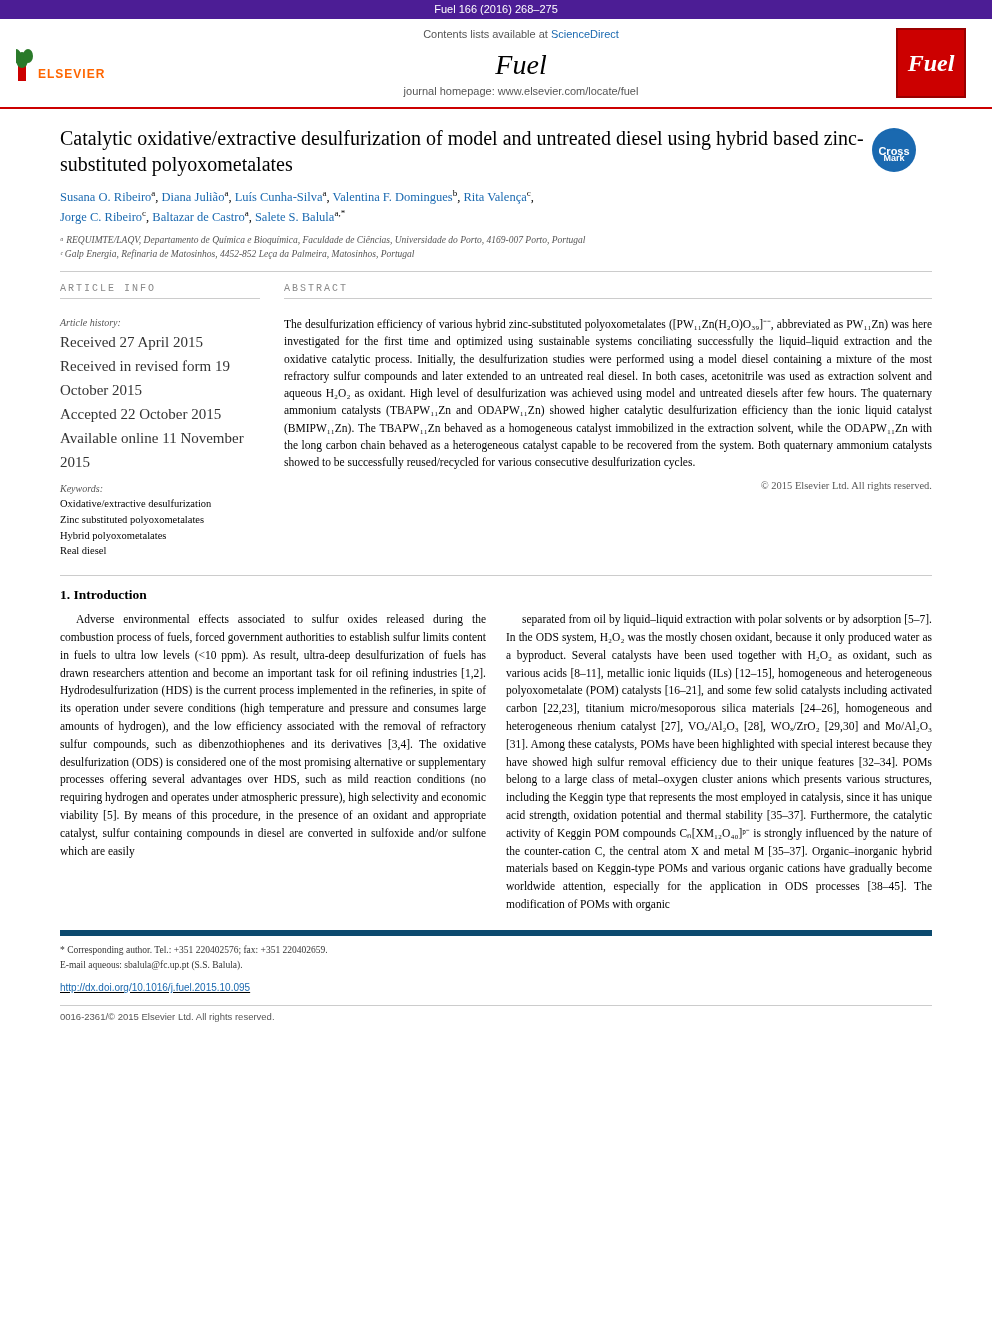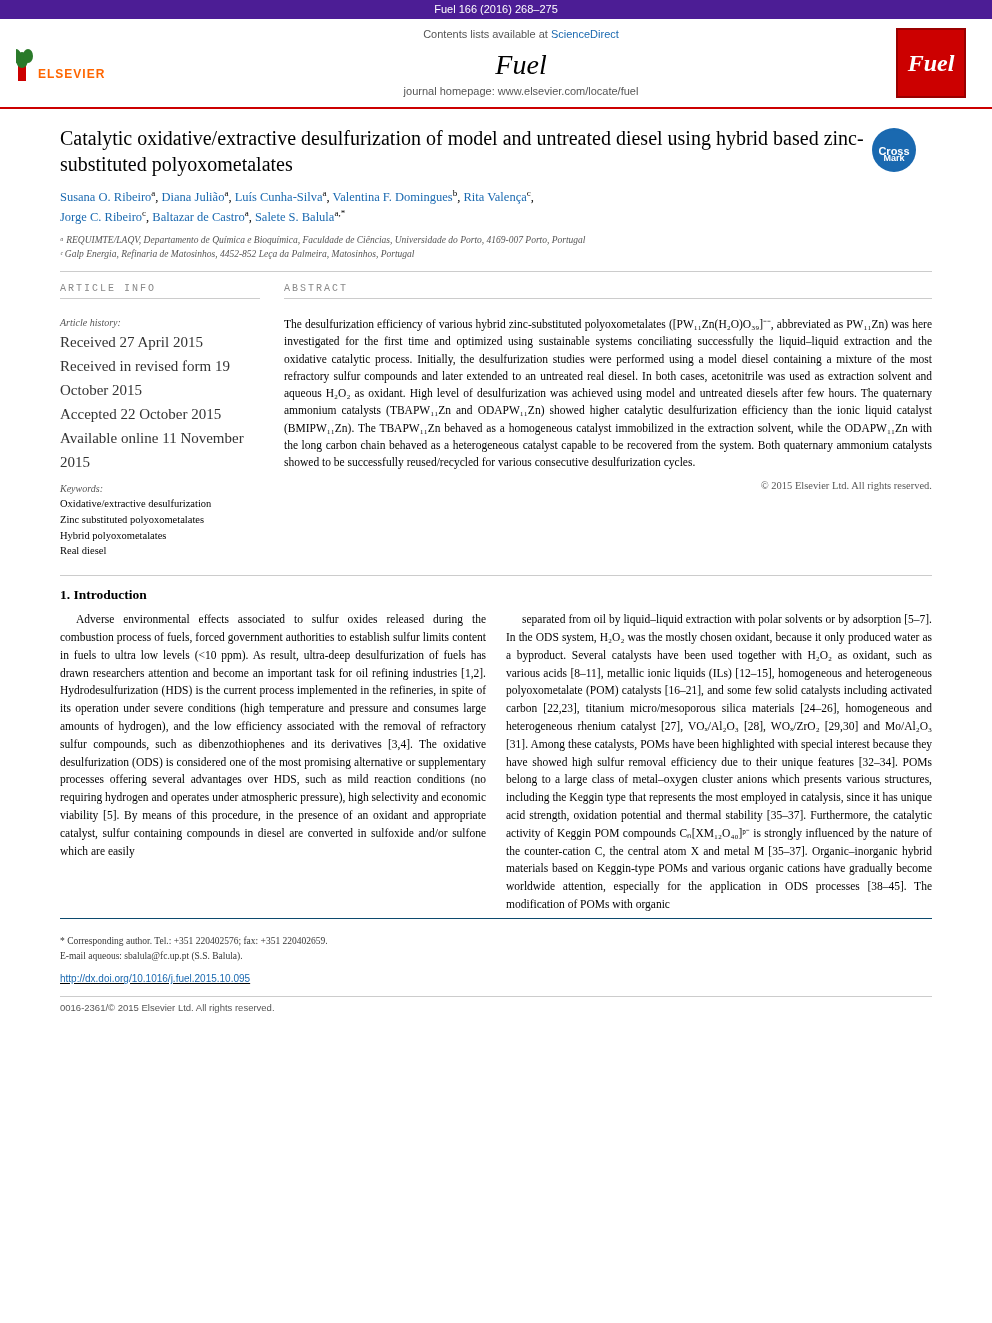--- a/index.html
+++ b/index.html
@@ -227,22 +227,23 @@
     .body-col p {
       text-indent: 16px;
       margin-bottom: 4px;
     }
     .body-col p:first-child {
       text-indent: 16px;
     }
 
     
     .footnotes {
-      border-top: 1px solid #0c4a6e;
-      padding-top: 16px;
+      border-top: 6px solid #0c4a6e;
+      margin-top: 12px;
+      padding-top: 8px;
       font-size: 9.5px;
       color: #333;
     }
     .footnote-line {
       margin-bottom: 2px;
     }
 
     
     .doi-link {
       color: #1a69b0;

